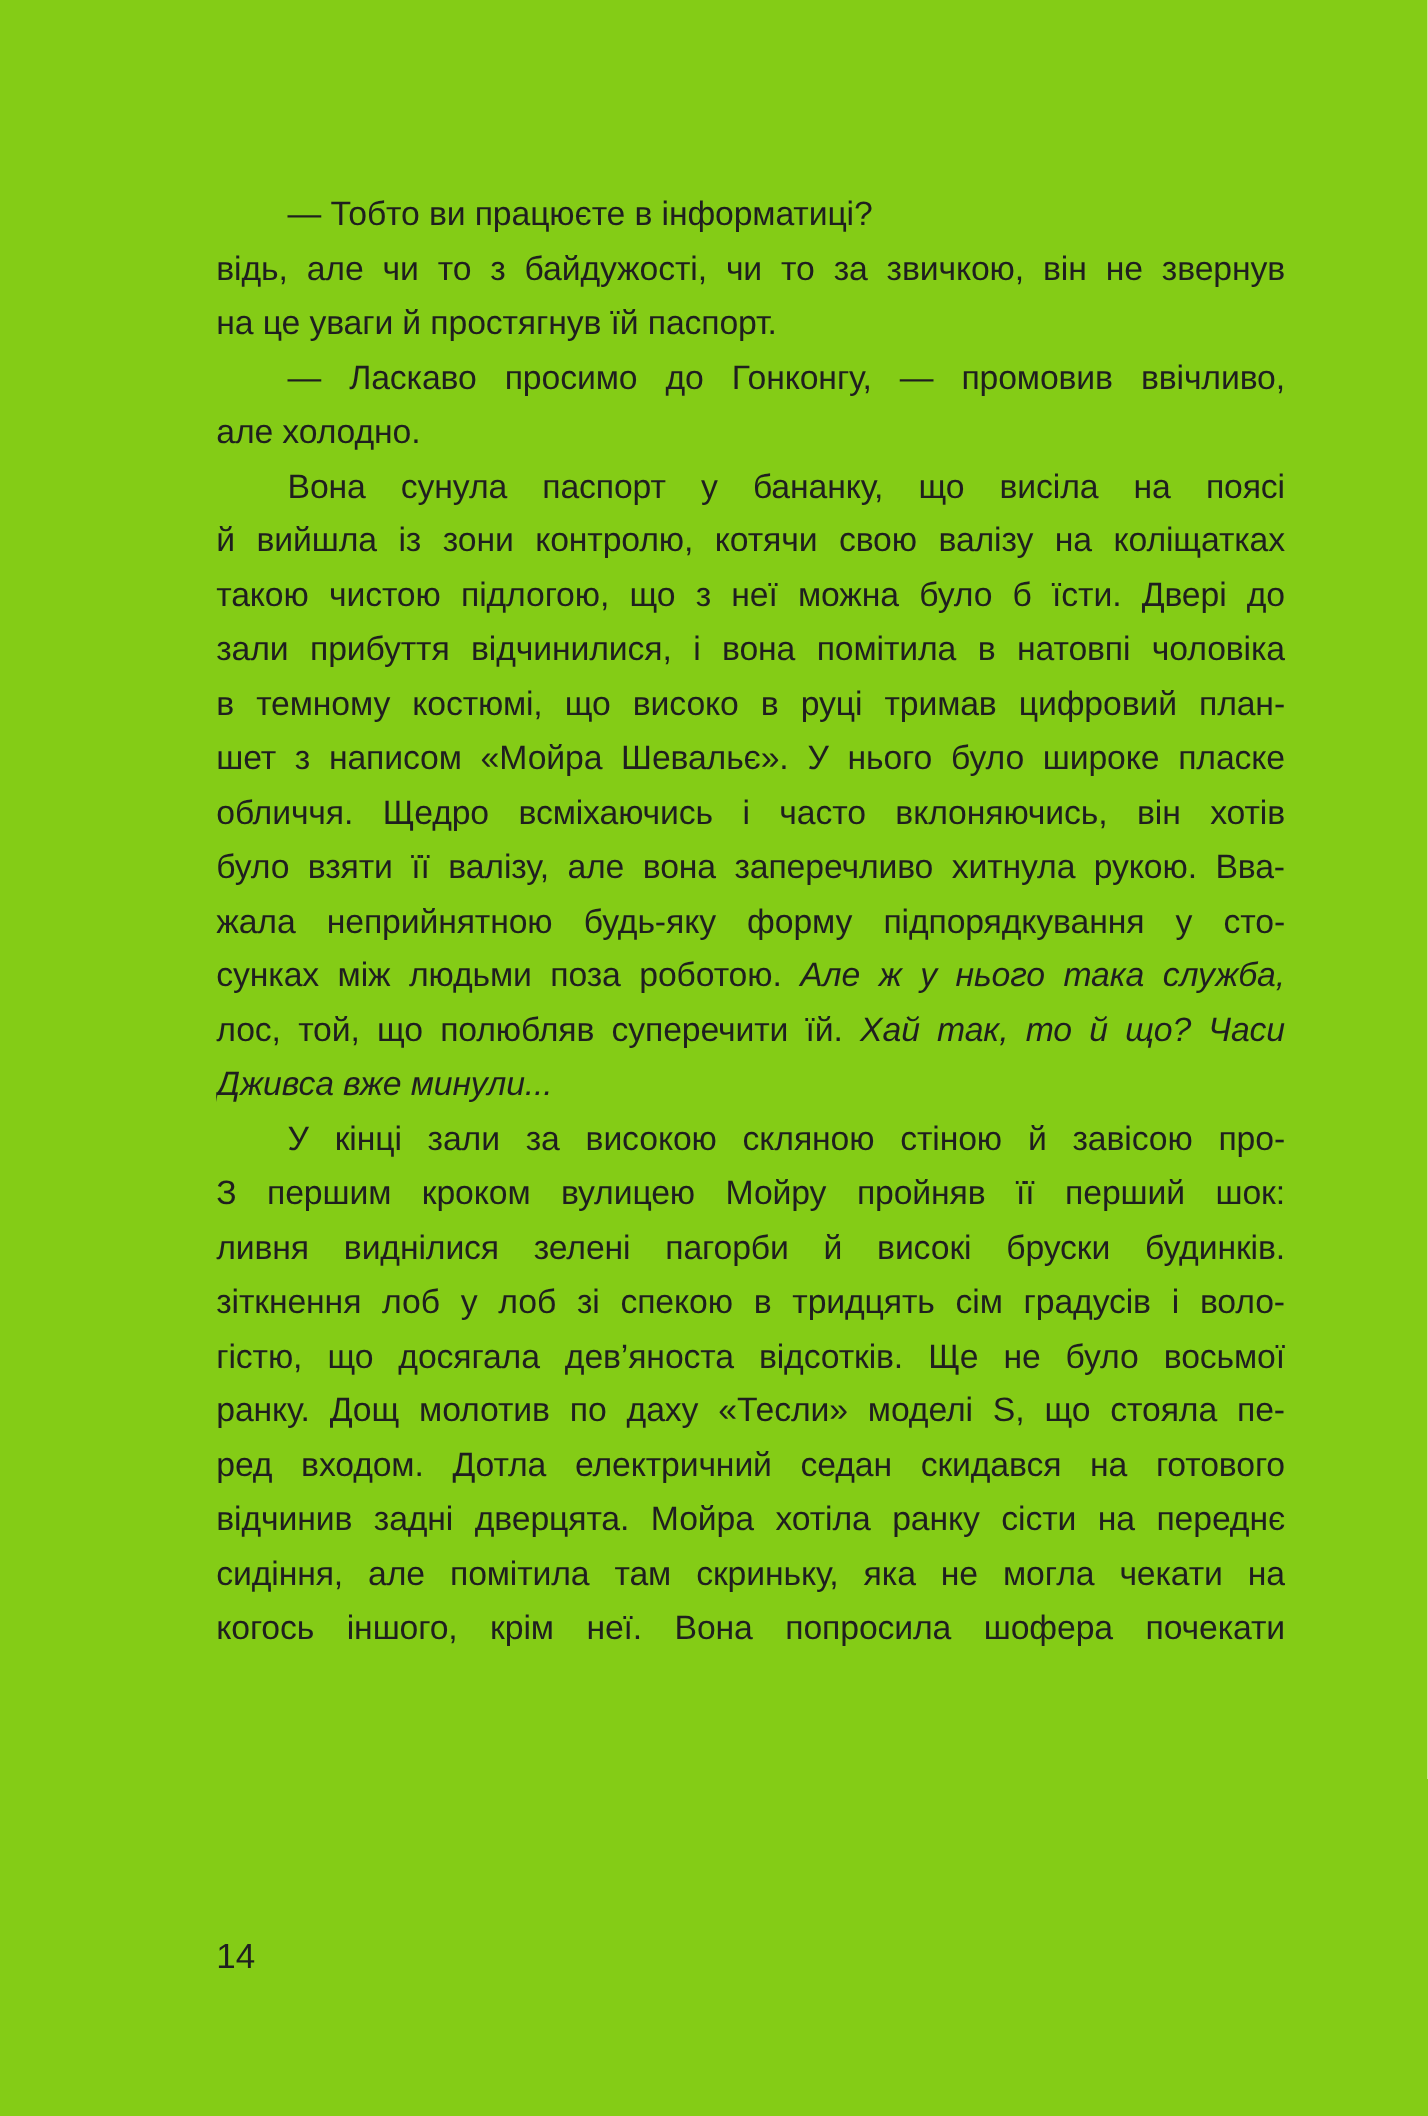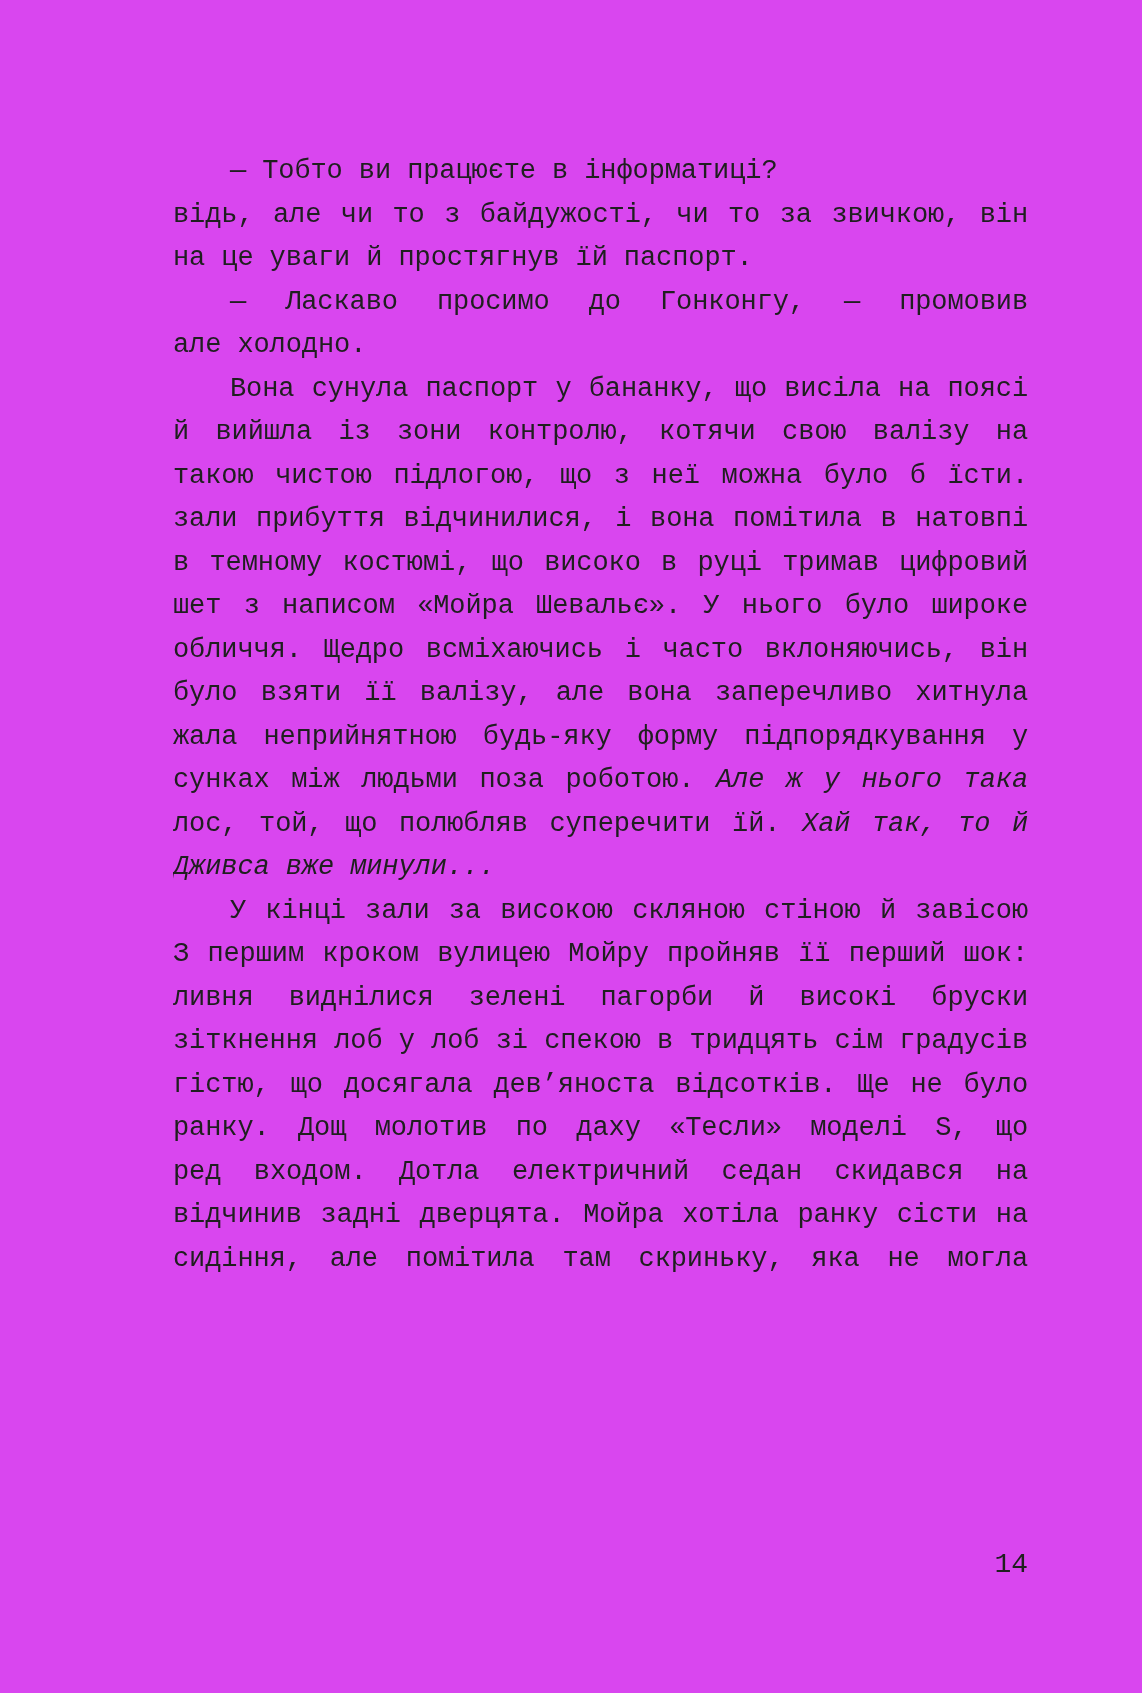--- a/index.html
+++ b/index.html
@@ -4,23 +4,23 @@
 <style>
   html, body {
     margin: 0;
     padding: 0;
     background: #ffffff;
   }
   .book-page {
     position: relative;
     width: 1142px;
     height: 1693px;
-    background: #d946ef;
+    background: #84cc16;
     overflow: hidden;
-    font-family: Liberation Mono, monospace;
+    font-family: Liberation Sans, sans-serif;
   }
   .text-block {
     position: absolute;
     left: 173px;
     top: 150px;
     width: 855px;
     font-size: 27px;
     line-height: 43.5px;
     color: #1f1f1f;
     letter-spacing: -0.1px;
@@ -39,21 +39,21 @@
     text-indent: 57px;
   }
   .it {
     font-style: italic;
   }
   .folio {
     position: absolute;
     left: 173px;
     top: 1549px;
     width: 855px;
-    text-align: right;
+    text-align: left;
     font-size: 28px;
     color: #1f1f1f;
   }
 </style>
 </head>
 <body>
 
 <div class="book-page">
   <div class="text-block">
       <div class="line indent"><span>— Тобто ви працюєте в інформатиці?</span></div>
@@ -75,15 +75,16 @@
       <div class="line"><span class="it">Дживса вже минули...</span></div>
       <div class="line just indent"><span>У кінці зали за високою скляною стіною й завісою про-</span></div>
       <div class="line just"><span>З першим кроком вулицею Мойру пройняв її перший шок:</span></div>
       <div class="line just"><span>ливня виднілися зелені пагорби й високі бруски будинків.</span></div>
       <div class="line just"><span>зіткнення лоб у лоб зі спекою в тридцять сім градусів і воло-</span></div>
       <div class="line just"><span>гістю, що досягала дев’яноста відсотків. Ще не було восьмої</span></div>
       <div class="line just"><span>ранку. Дощ молотив по даху «Тесли» моделі S, що стояла пе-</span></div>
       <div class="line just"><span>ред входом. Дотла електричний седан скидався на готового</span></div>
       <div class="line just"><span>відчинив задні дверцята. Мойра хотіла ранку сісти на переднє</span></div>
       <div class="line just"><span>сидіння, але помітила там скриньку, яка не могла чекати на</span></div>
+      <div class="line just"><span>когось іншого, крім неї. Вона попросила шофера почекати</span></div>
     </div>
   <div class="folio">14</div>
 </div>
 
 </body></html>

